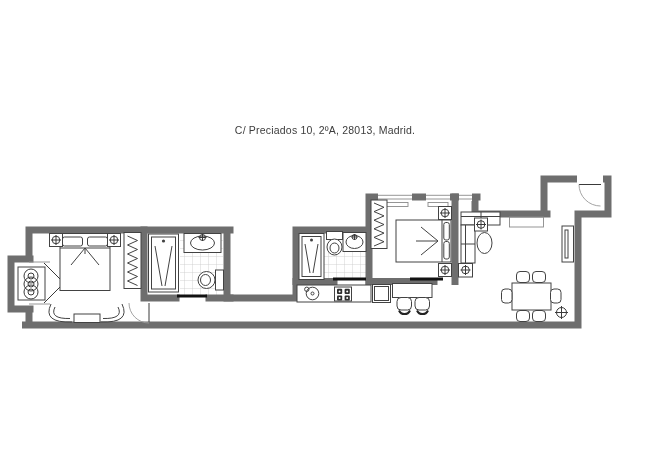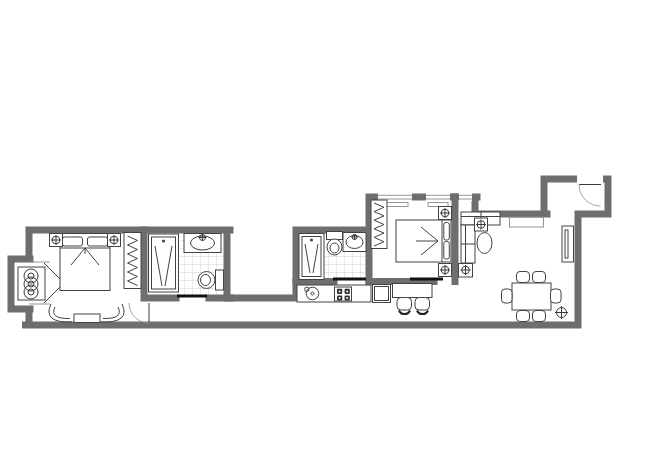--- a/index.html
+++ b/index.html
@@ -14,20 +14,21 @@
   .thin{stroke:#8a8a8a;stroke-width:0.9;fill:none;}
   .door-arc{stroke:#9a9a9a;stroke-width:0.9;fill:none;}
   .black-door{fill:#111111;stroke:none;}
   .sym{stroke:#3a3a3a;stroke-width:1;fill:none;}
 </style>
 </head>
 <body>
 
 <div id="stage">
 
+  <div id="address">C/ Preciados 10, 2ºA, 28013, Madrid.</div>
 
   <svg id="plan-svg" width="650" height="450" viewBox="0 0 650 450">
 
     <defs>
       <pattern id="tiles" width="8" height="8" patternUnits="userSpaceOnUse">
         <path d="M8,0 H0 V8" fill="none" stroke="#c9c9c9" stroke-width="0.8"></path>
       </pattern>
     </defs>
 
     <rect x="180" y="234" width="43" height="61" fill="url(#tiles)"></rect>

